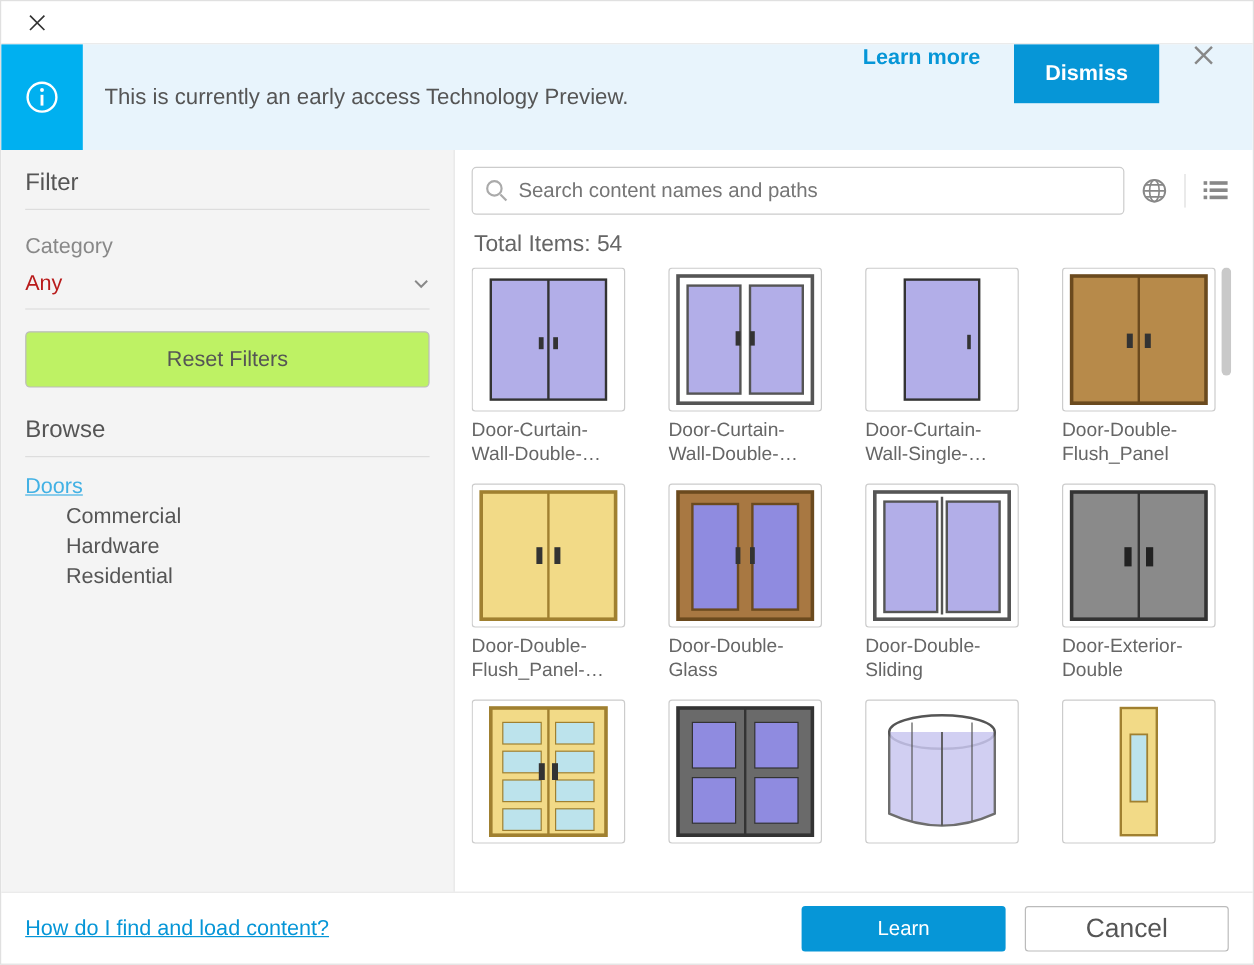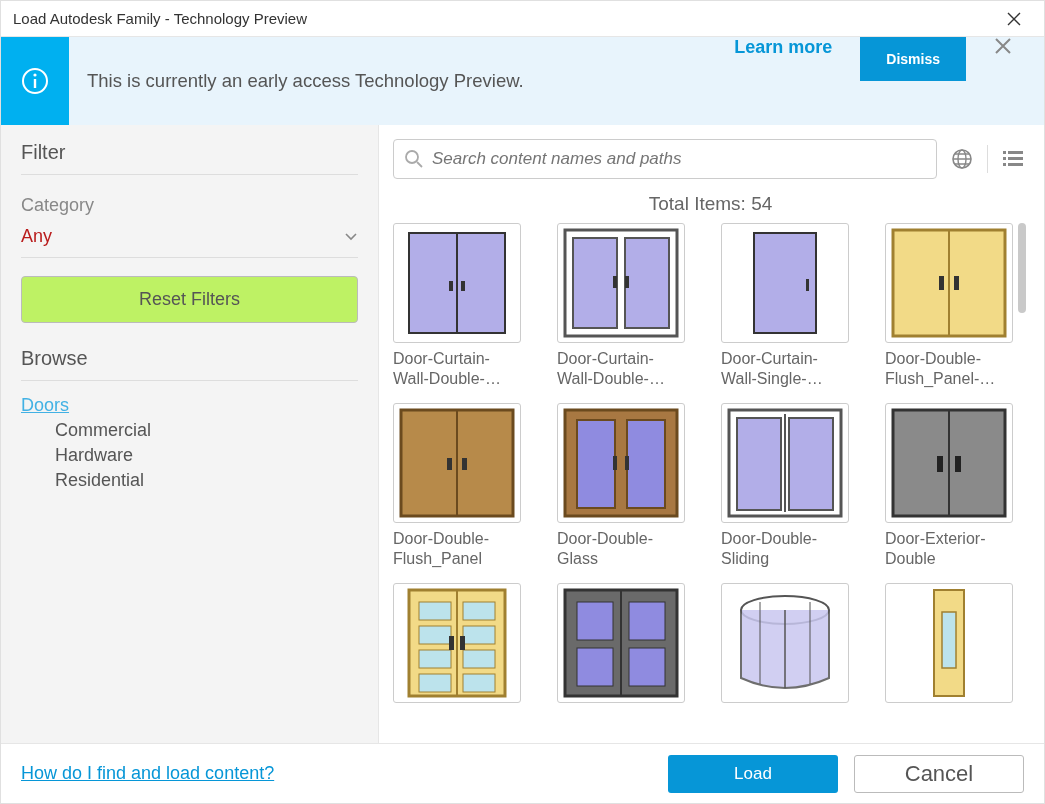--- a/index.html
+++ b/index.html
@@ -51,21 +51,21 @@
     .banner-actions {
       display: flex;
       align-items: flex-start;
       gap: 28px;
       padding-right: 26px;
     }
     .learn-more { color: #0696d7; font-size: 18px; font-weight: 600; cursor:pointer; }
     .dismiss-btn {
       background: #0696d7;
       color: #fff;
-      font-size: 14px;
+      font-size: 18px;
       font-weight: 600;
       padding: 14px 26px;
       border: none;
       cursor: pointer;
     }
     .banner-close { width: 24px; height:24px; cursor:pointer; color:#888;}
 
     
     .body {
       flex: 1;
@@ -146,31 +146,30 @@
       display: flex;
       align-items: center;
       border: 1px solid #ccc;
       border-radius: 4px;
       height: 40px;
       padding: 0 10px;
       gap: 8px;
     }
     .search-box input {
       flex:1; border:none; outline:none;
-      font-size: 17px; font-style: italic; color:#a21caf;
+      font-size: 17px; color:#a21caf;
       background: transparent;
     }
     .toolbar-icon { color:#888; cursor:pointer; width:26px; display:flex; justify-content:center; }
     .toolbar-divider { width:1px; height:28px; background:#ddd; }
 
     .total-items {
       font-size: 19px;
       color: #666;
       margin: 14px 0 8px 2px;
-      text-align: center;
     }
     .grid-wrapper {
       flex: 1;
       overflow: hidden;
       position: relative;
     }
     .grid {
       display: grid;
       grid-template-columns: repeat(4, 148px);
       gap: 14px 16px;
@@ -224,21 +223,20 @@
       background:#fff; color:#555; border:1px solid #bbb;
       width:170px; height:38px; font-size:22px;
       border-radius:3px; cursor:pointer;
     }
     svg { display:block; }
   </style>
 </head>
 <body>
 
 <div class="titlebar">
-  <div class="titlebar-title">Load Autodesk Family - Technology Preview</div>
   <div class="titlebar-close">
     <svg width="14" height="14" viewBox="0 0 14 14">
         <path d="M1 1 L13 13 M13 1 L1 13" stroke="#333" stroke-width="1.4" fill="none"></path>
       </svg>
   </div>
 </div>
 
 <div class="banner">
   <div class="banner-icon">
     <svg width="30" height="30" viewBox="0 0 30 30">
@@ -346,39 +344,39 @@
             <svg width="66" height="104" viewBox="0 0 66 104">
                 <rect x="2" y="2" width="62" height="100" fill="#b2aee8" stroke="#333" stroke-width="2"></rect>
                 <rect x="54" y="48" width="3" height="12" fill="#333"></rect>
               </svg>
           </div>
           <div class="tile-label">Door-Curtain-Wall-Single-…</div>
         </div>
         <div class="tile">
           <div class="thumb">
             <svg width="116" height="110" viewBox="0 0 116 110">
+                <rect x="2" y="2" width="112" height="106" fill="#b78a4a" stroke="#6b4a1e" stroke-width="3"></rect>
+                <line x1="58" y1="2" x2="58" y2="108" stroke="#6b4a1e" stroke-width="2"></line>
+                <rect x="48" y="50" width="5" height="12" fill="#333"></rect>
+                <rect x="63" y="50" width="5" height="12" fill="#333"></rect>
+              </svg>
+          </div>
+          <div class="tile-label">Door-Double-Flush_Panel</div>
+        </div>
+
+        <div class="tile">
+          <div class="thumb">
+            <svg width="116" height="110" viewBox="0 0 116 110">
                 <rect x="2" y="2" width="112" height="106" fill="#f2da87" stroke="#a08030" stroke-width="3"></rect>
                 <line x1="58" y1="2" x2="58" y2="108" stroke="#a08030" stroke-width="2"></line>
                 <rect x="48" y="48" width="5" height="14" fill="#333"></rect>
                 <rect x="63" y="48" width="5" height="14" fill="#333"></rect>
               </svg>
           </div>
           <div class="tile-label">Door-Double-Flush_Panel-…</div>
-        </div>
-
-        <div class="tile">
-          <div class="thumb">
-            <svg width="116" height="110" viewBox="0 0 116 110">
-                <rect x="2" y="2" width="112" height="106" fill="#b78a4a" stroke="#6b4a1e" stroke-width="3"></rect>
-                <line x1="58" y1="2" x2="58" y2="108" stroke="#6b4a1e" stroke-width="2"></line>
-                <rect x="48" y="50" width="5" height="12" fill="#333"></rect>
-                <rect x="63" y="50" width="5" height="12" fill="#333"></rect>
-              </svg>
-          </div>
-          <div class="tile-label">Door-Double-Flush_Panel</div>
         </div>
         <div class="tile">
           <div class="thumb">
             <svg width="116" height="110" viewBox="0 0 116 110">
                 <rect x="2" y="2" width="112" height="106" fill="#a87842" stroke="#6b4a1e" stroke-width="3"></rect>
                 <rect x="14" y="12" width="38" height="88" fill="#8f8be0" stroke="#6b4a1e" stroke-width="2"></rect>
                 <rect x="64" y="12" width="38" height="88" fill="#8f8be0" stroke="#6b4a1e" stroke-width="2"></rect>
                 <rect x="50" y="48" width="4" height="14" fill="#333"></rect>
                 <rect x="62" y="48" width="4" height="14" fill="#333"></rect>
               </svg>
@@ -461,15 +459,15 @@
       <div class="scrollbar-track">
         <div class="scrollbar-thumb"></div>
       </div>
     </div>
   </div>
 </div>
 
 <div class="footer">
   <a class="help-link">How do I find and load content?</a>
   <div class="footer-spacer"></div>
-  <button class="load-btn">Load</button>
+  <button class="load-btn">Learn</button>
   <button class="cancel-btn">Cancel</button>
 </div>
 
 </body></html>

